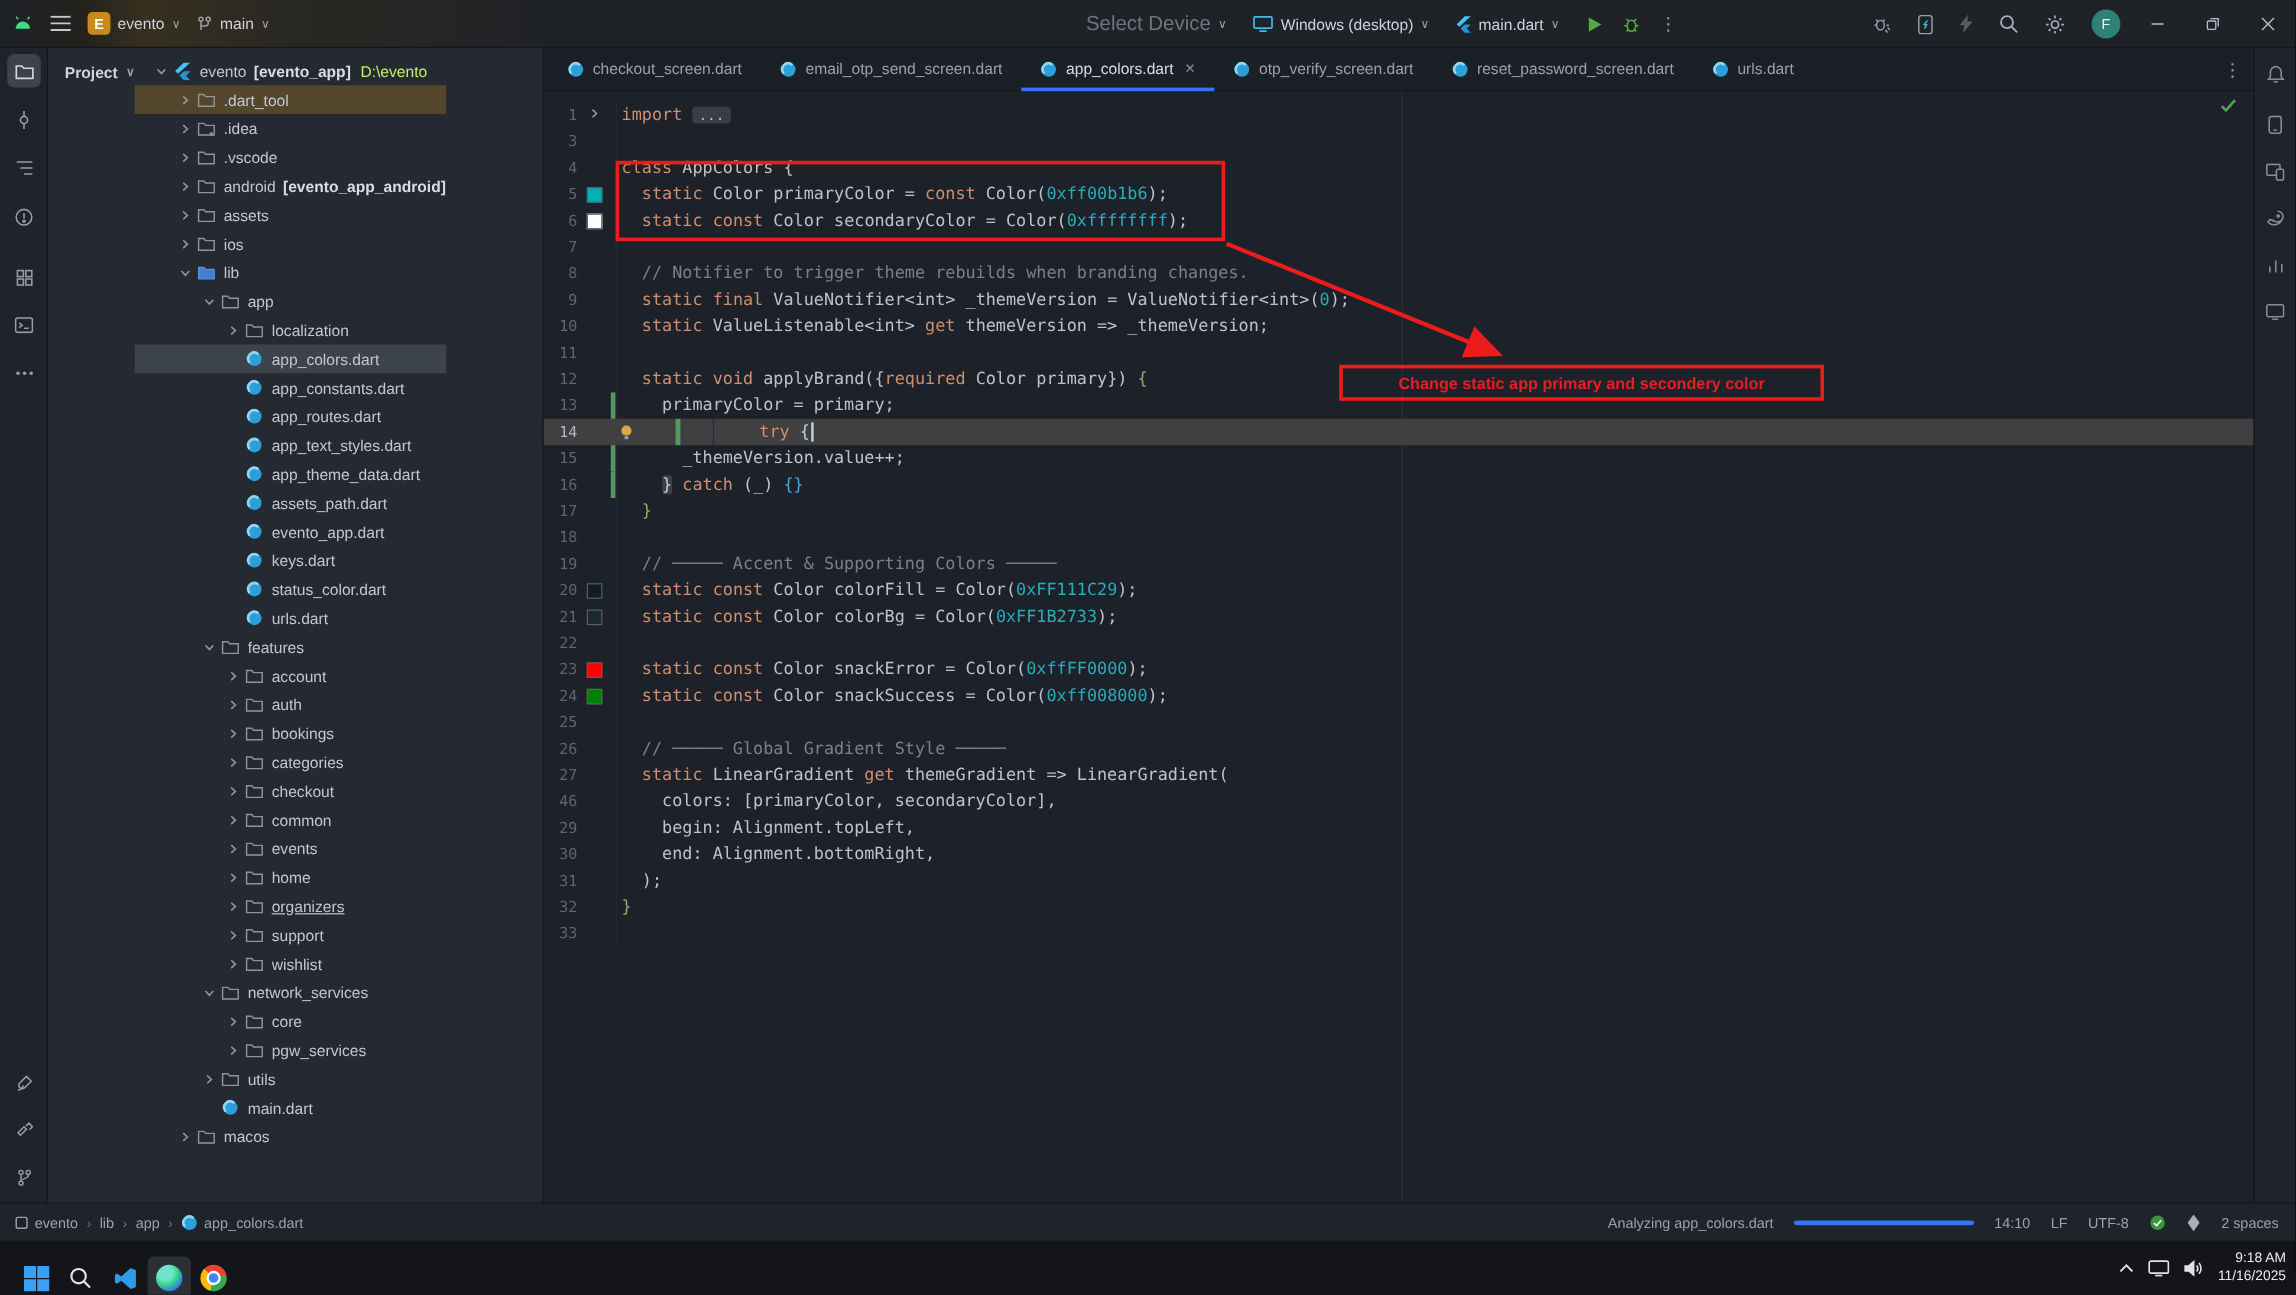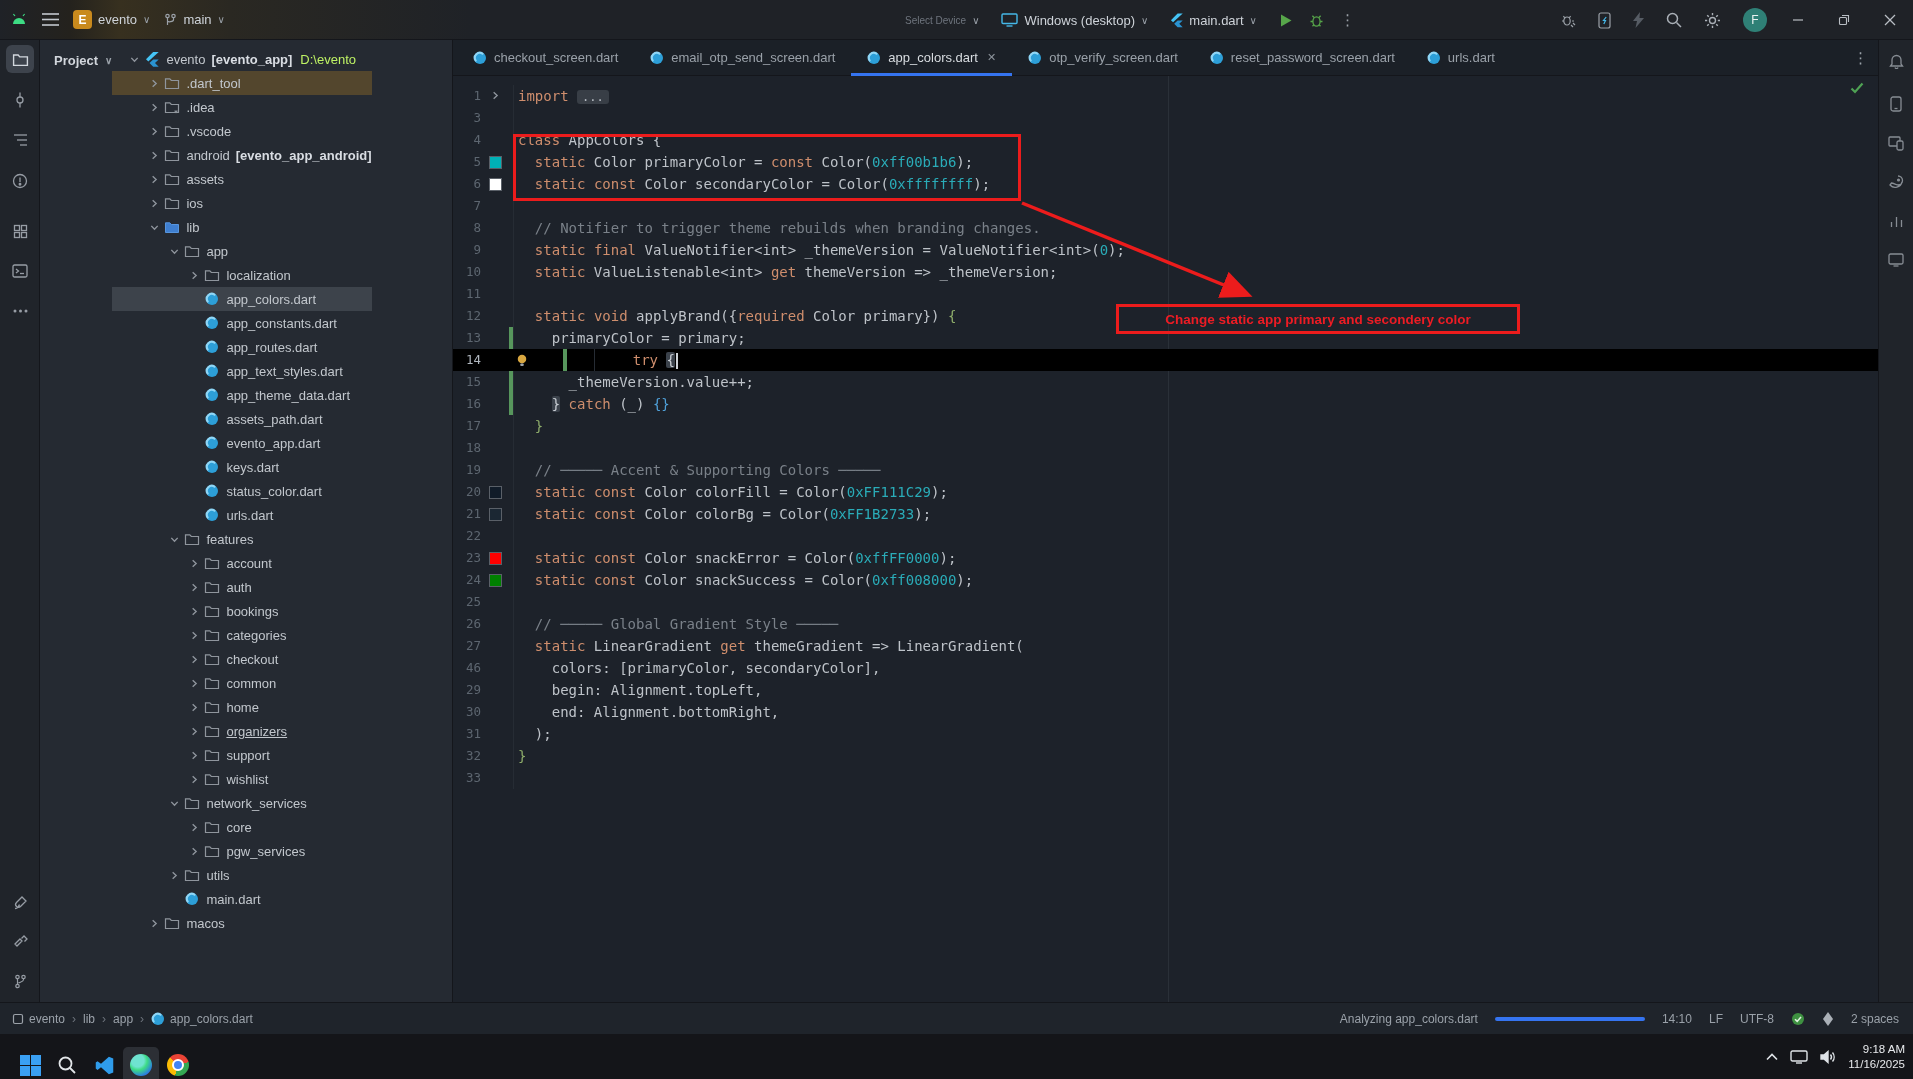--- a/index.html
+++ b/index.html
@@ -10,21 +10,21 @@
   
   .titlebar { position:relative; height:40px;
     background:linear-gradient(90deg,#1f2227 0px,#24221d 70px,#37301f 120px,#2a2822 230px,#1f2227 470px,#1f2227 100%);
     border-bottom:1px solid #14161b; display:flex; align-items:center; }
   .tb-left { display:flex; align-items:center; gap:14px; padding-left:10px; }
   .tb-item { display:flex; align-items:center; gap:6px; font-size:13px; color:#ced3d9; cursor:default; }
   .proj-badge { width:19px; height:19px; border-radius:4px; background:#C98A1D; color:#fff; font-weight:bold;
     font-size:12px; display:flex; align-items:center; justify-content:center; }
   .caret { font-size:10px; color:#9aa1a9; }
   .tb-center { position:absolute; left:905px; top:0; height:40px; display:flex; align-items:center; gap:22px; }
-  .dim-label { color:#6f757e; font-size:10px; }
+  .dim-label { color:#6f757e; font-size:17px; }
   .tb-run { display:flex; align-items:center; gap:16px; }
   .tb-right { position:absolute; right:146px; top:0; height:40px; display:flex; align-items:center; gap:22px; }
   .win-controls { position:absolute; right:0; top:0; height:40px; display:flex; }
   .win-btn { width:46px; height:40px; display:flex; align-items:center; justify-content:center; color:#b9bec4; }
   .avatar { width:24px; height:24px; border-radius:50%; background:#2F8076; color:#e8f2f0; font-size:12px;
     display:flex; align-items:center; justify-content:center; }
   .icon { display:inline-flex; align-items:center; justify-content:center; color:#9ba1a8; }
   .icon.green { color:#57A64A; }
   .icon.dis { color:#565c64; }
 
@@ -56,21 +56,21 @@
   .tab { display:flex; align-items:center; gap:7px; padding:0 16px; font-size:13px; color:#9aa1a9; height:36px;
     border-bottom:3px solid transparent; padding-top:3px; }
   .tab.active { color:#d8dce0; border-bottom-color:#3574F0; }
   .tab .close { font-size:11px; color:#8c939b; margin-left:2px; }
   .tabbar-end { margin-left:auto; padding-right:10px; color:#9aa1a9; }
 
   .code-wrap { position:relative; flex:1 1 auto; overflow:hidden; padding-top:9px;
     font-family:"DejaVu Sans Mono", monospace; font-size:14px; }
   .vguide { position:absolute; top:0; bottom:0; left:715px; width:1px; background:#2a3038; z-index:0; }
   .code-row { position:relative; display:flex; height:22px; line-height:22px; z-index:1; }
-  .code-row.current { background:#000000;gap:27px; }
+  .code-row.current { background:#404040;gap:27px; }
   .lnum { flex:0 0 28px; width:28px; text-align:right; color:#5d6670; font-size:12.5px; }
   .lnum-click { cursor:default; }
   .current .lnum { color:#b0b7bf; }
   .marker { flex:0 0 28px; display:flex; align-items:center; justify-content:center; }
   .swatch { width:13px; height:13px; border:1px solid #5a6068; }
   .fold { color:#8f959d; }
   .cbar { flex:0 0 4px; }
   .cbar.green { background:#57965c; }
   .codeln { white-space:pre; padding-left:4px; border-left:1px solid #262c34; }
   .tk-k { color:#CF8E6D; }
@@ -645,20 +645,33 @@
               <svg width="11" height="11" viewBox="0 0 12 12" fill="none" stroke="currentColor" stroke-width="1.5">
                 <path d="M4 2.5 7.8 6 4 9.5"></path>
               </svg>
             </span>
             <span class="tr-icon">
               <svg width="16" height="14" viewBox="0 0 16 14" fill="none" stroke="currentColor" stroke-width="1.2">
                 <path d="M1.5 2.8h4.3l1.5 1.7h7.2v8H1.5z"></path>
               </svg>
             </span>
             <span>common</span>
+          </div>
+          <div class="tree-row" style="padding-left: 74px;">
+            <span class="tr-arrow">
+              <svg width="11" height="11" viewBox="0 0 12 12" fill="none" stroke="currentColor" stroke-width="1.5">
+                <path d="M4 2.5 7.8 6 4 9.5"></path>
+              </svg>
+            </span>
+            <span class="tr-icon">
+              <svg width="16" height="14" viewBox="0 0 16 14" fill="none" stroke="currentColor" stroke-width="1.2">
+                <path d="M1.5 2.8h4.3l1.5 1.7h7.2v8H1.5z"></path>
+              </svg>
+            </span>
+            <span>events</span>
           </div>
           <div class="tree-row" style="padding-left: 74px;">
             <span class="tr-arrow">
               <svg width="11" height="11" viewBox="0 0 12 12" fill="none" stroke="currentColor" stroke-width="1.5">
                 <path d="M4 2.5 7.8 6 4 9.5"></path>
               </svg>
             </span>
             <span class="tr-icon">
               <svg width="16" height="14" viewBox="0 0 16 14" fill="none" stroke="currentColor" stroke-width="1.2">
                 <path d="M1.5 2.8h4.3l1.5 1.7h7.2v8H1.5z"></path>

